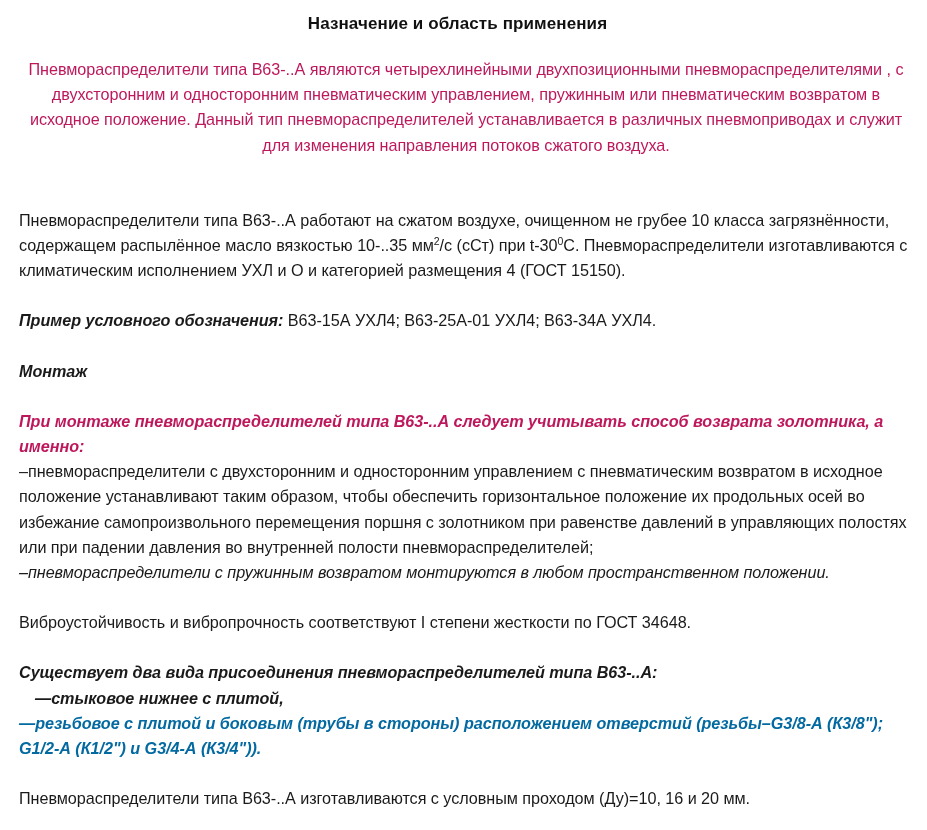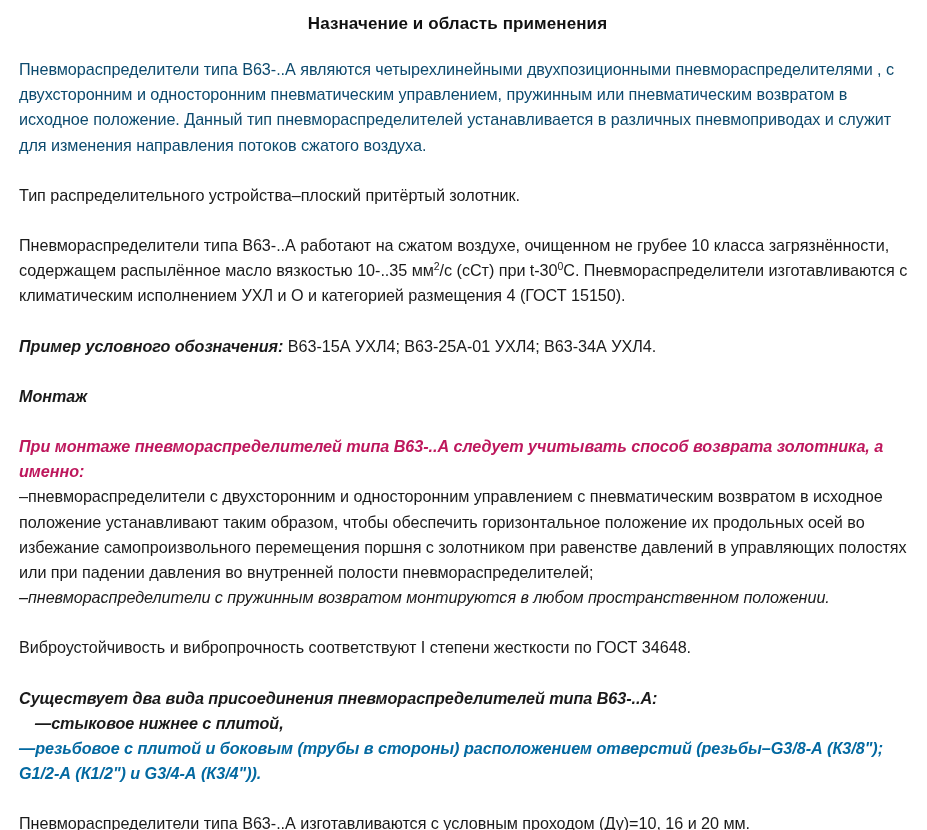--- a/index.html
+++ b/index.html
@@ -67,29 +67,26 @@
 </style>
 </head>
 <body style="background: rgb(255, 255, 255);">
 
 <div class="page" style="background: rgb(255, 255, 255);">
 
   <h1 class="doc-title" id="title-el" style="color: rgb(17, 17, 17);">Назначение и область применения</h1>
 
   <div class="body-area">
 
-    <p class="para" style="color: #0c4a6e;">
+    <p class="para" style="color: #be185d; text-align: center;">
       <span>Пневмораспределители типа В63-..А являются четырехлинейными двухпозиционными пневмораспределителями , с двухсторонним и односторонним пневматическим управлением, пружинным или пневматическим возвратом в исходное положение. Данный тип пневмораспределителей устанавливается в различных пневмоприводах и служит для изменения направления потоков сжатого воздуха.</span>
     </p>
 
     <div class="gap"></div>
 
-    <p class="para" style="color: rgb(26, 26, 26);">
-      <span>Тип распределительного устройства–плоский притёртый золотник.</span>
-    </p>
 
     <div class="gap"></div>
 
     <p class="para" style="color: rgb(26, 26, 26);">
       <span>Пневмораспределители типа В63-..А работают на сжатом воздухе, очищенном не грубее 10 класса загрязнённости, содержащем распылённое масло вязкостью 10-..35 мм</span><sup>2</sup><span>/с (сСт) при t-30</span><sup>0</sup><span>С. Пневмораспределители изготавливаются с климатическим исполнением УХЛ и О и категорией размещения 4 (ГОСТ 15150).</span>
     </p>
 
     <div class="gap"></div>
 
     <p class="para" style="color: rgb(26, 26, 26);">

